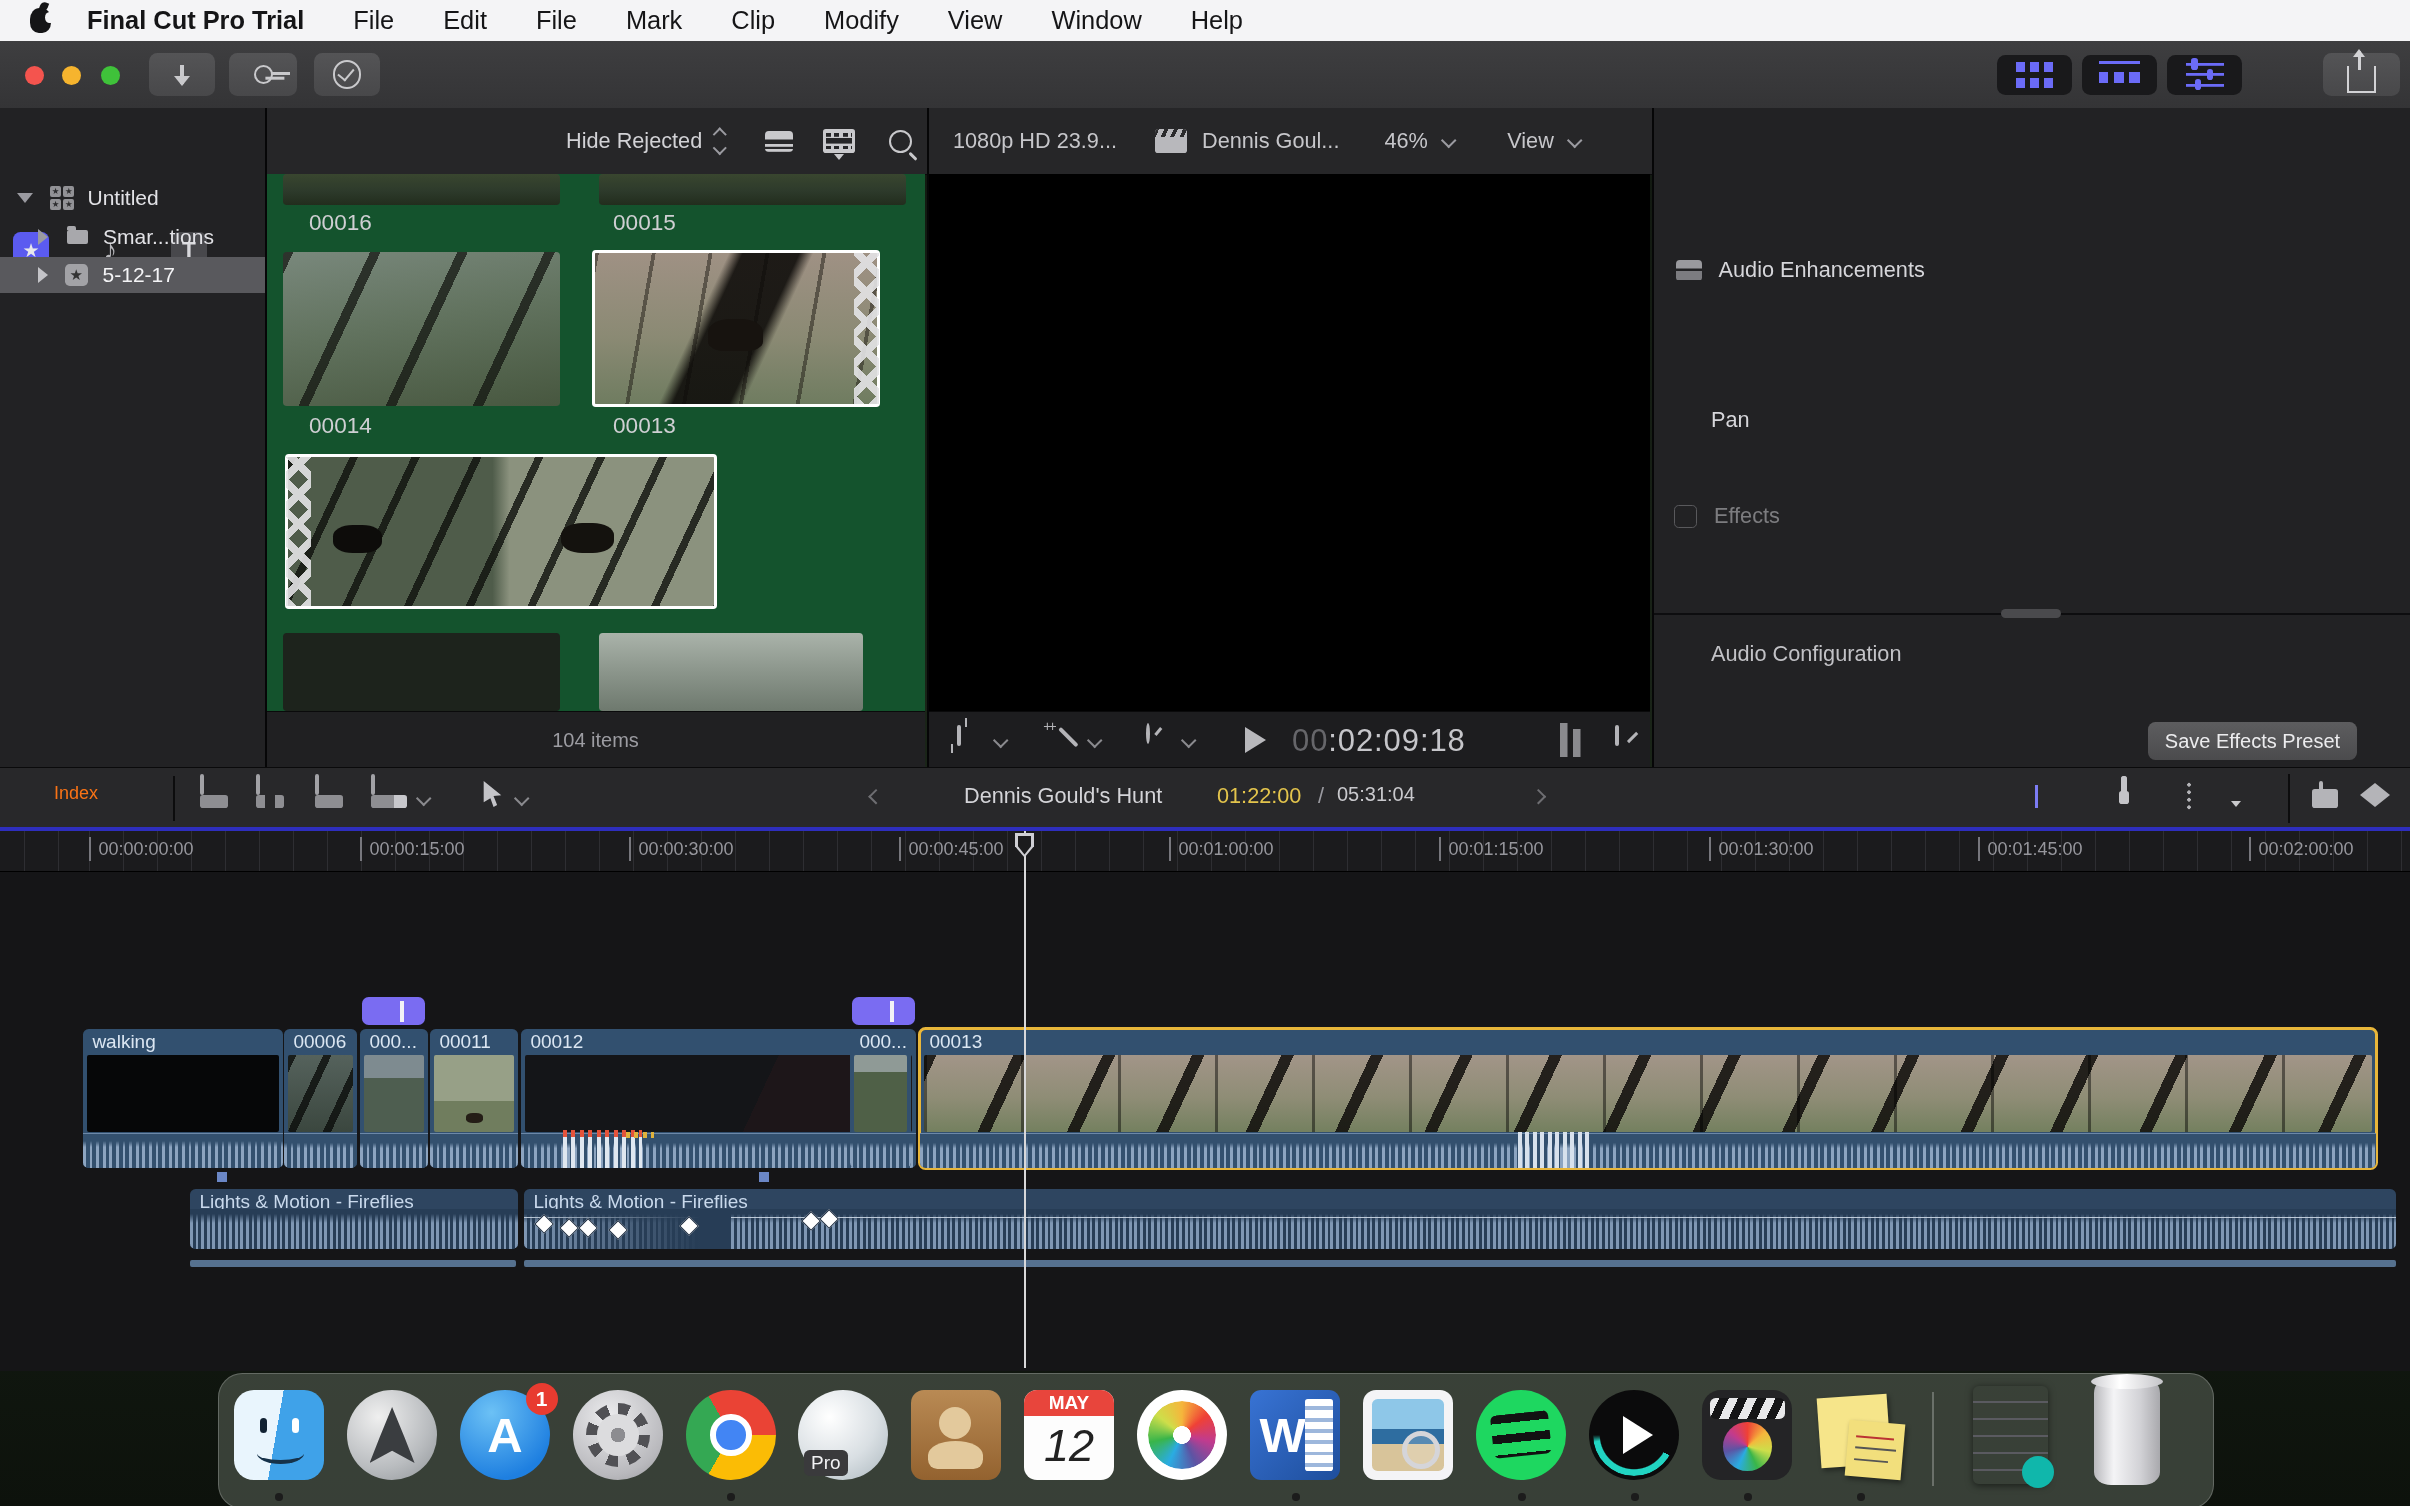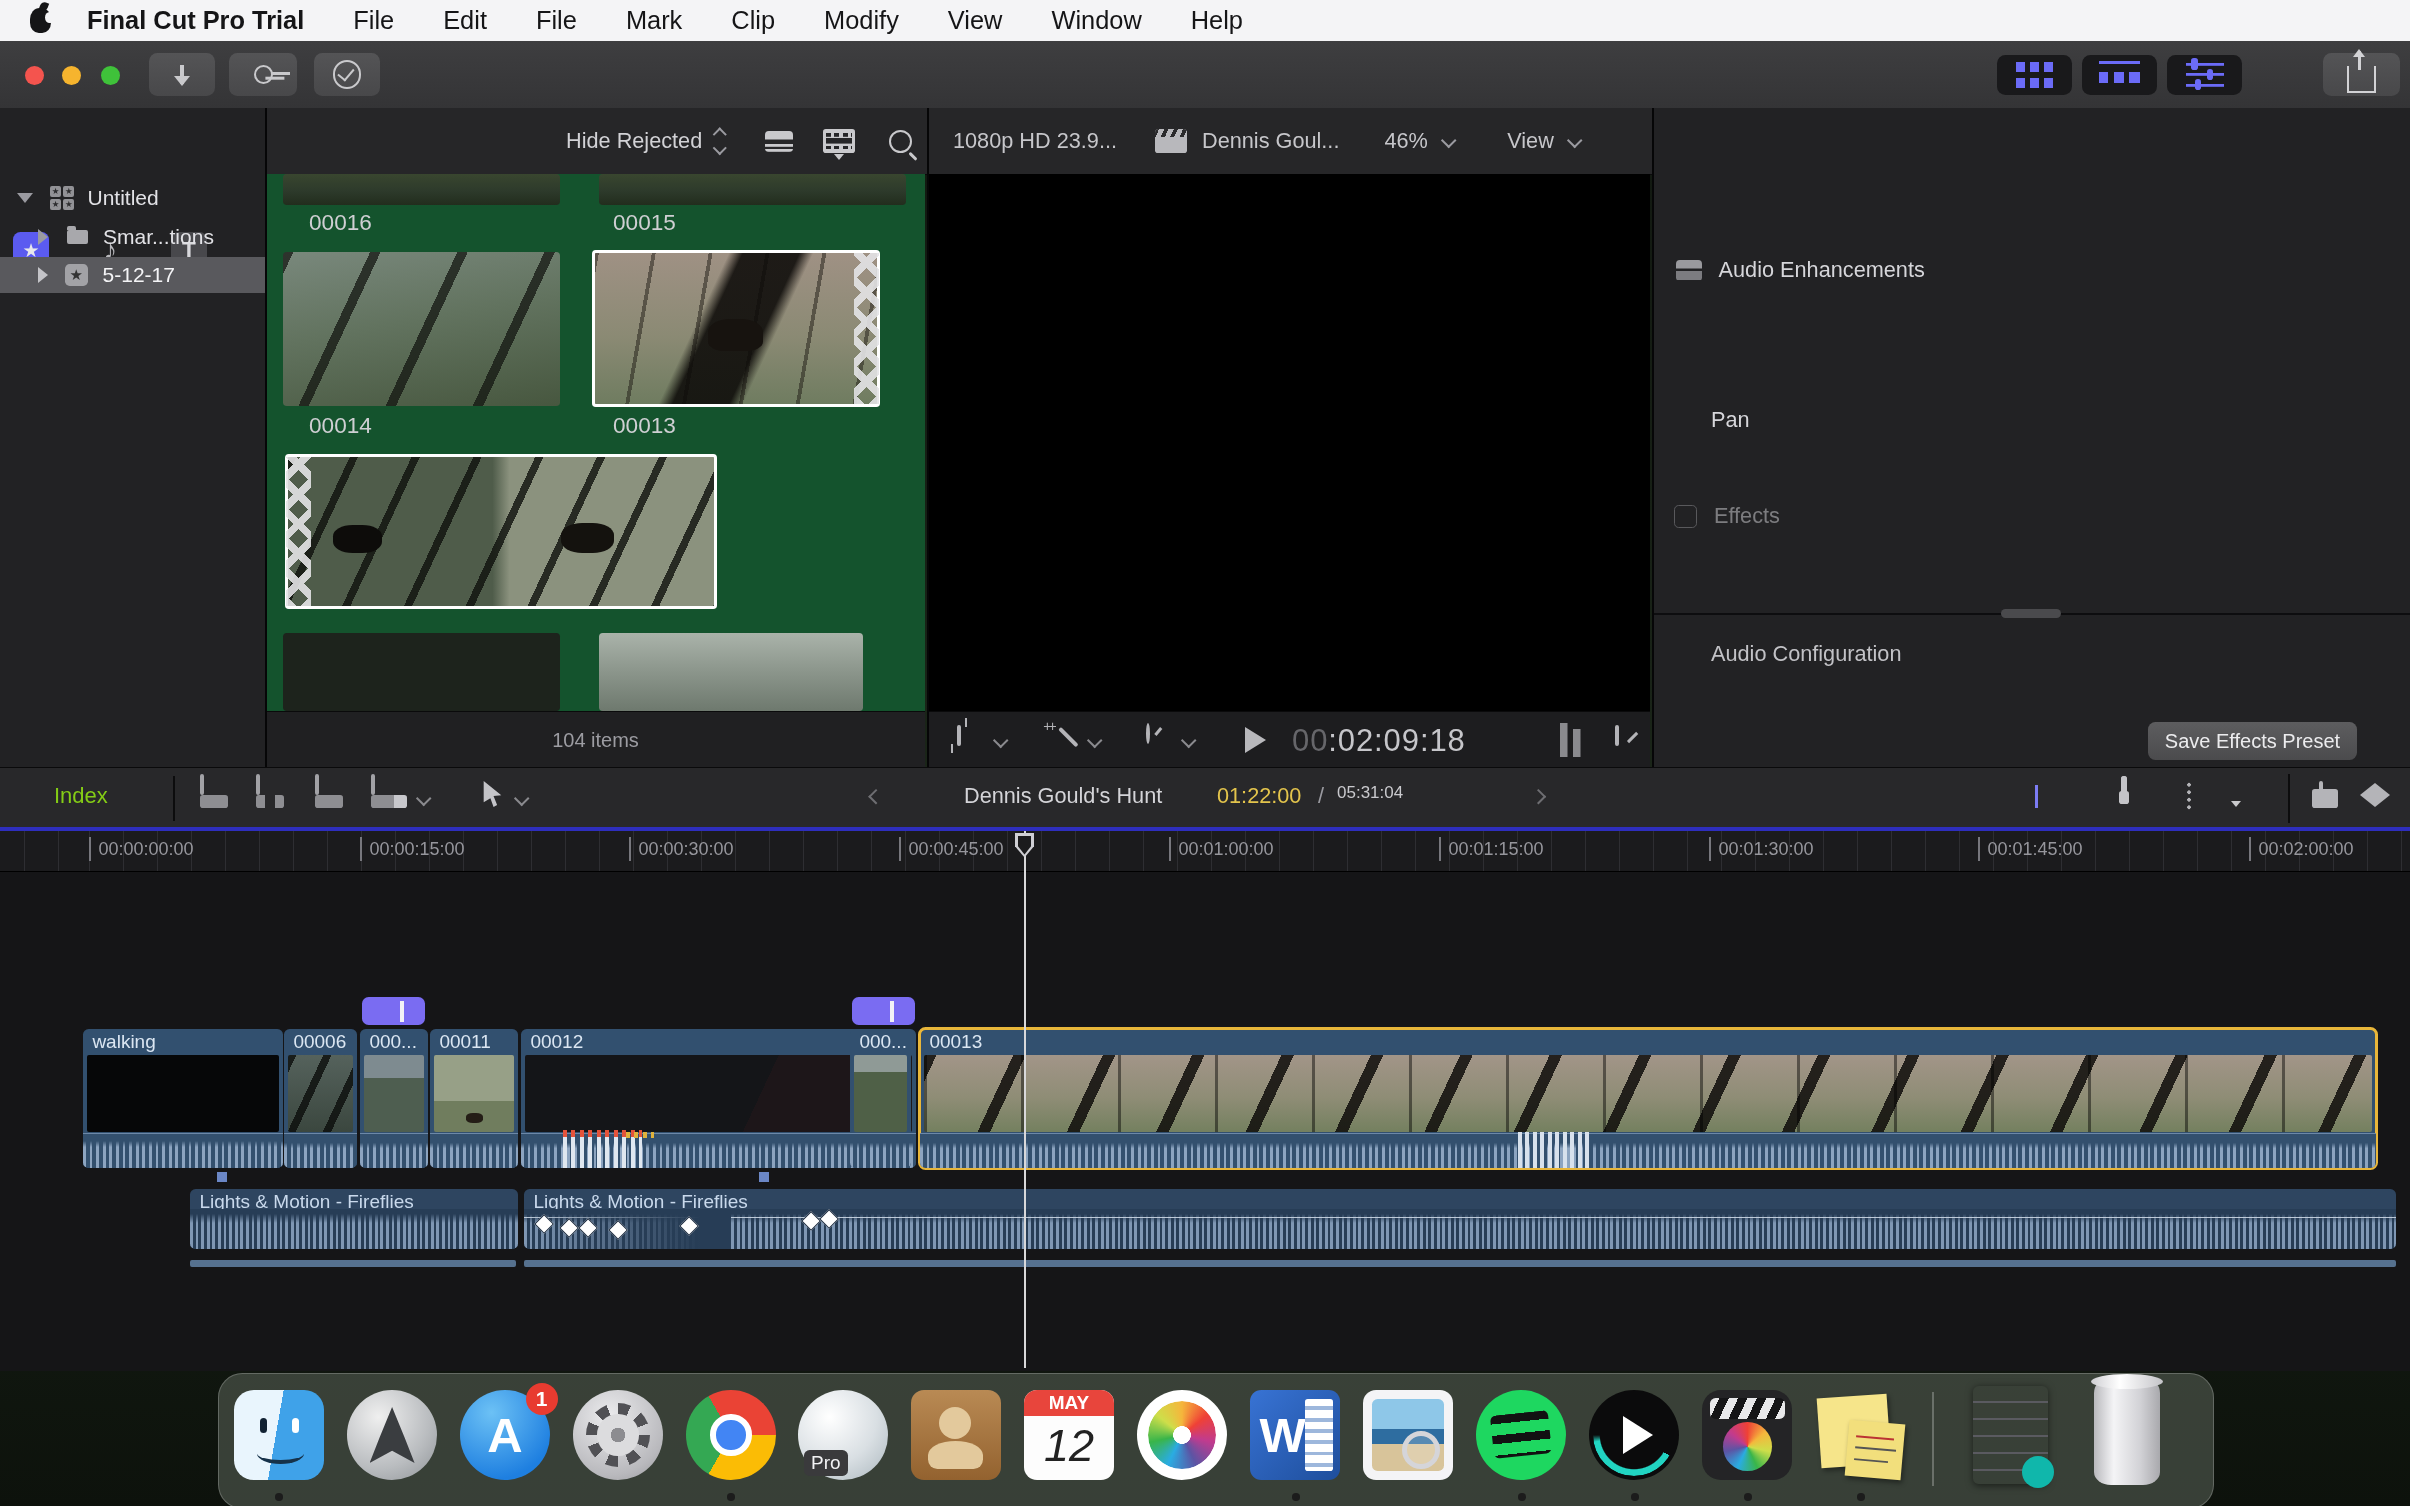--- a/index.html
+++ b/index.html
@@ -425,34 +425,34 @@
   <div class="abs savebtn" style="left:495px;top:614px;width:209px;height:38px;">
     <span>Save Effects Preset</span>
   </div>
 </div>
 
 <div class="abs vdivider" style="left:265px;height:659px;"></div>
 <div class="abs vdivider" style="left:927px;height:659px;"></div>
 <div class="abs vdivider" style="left:1652px;height:659px;"></div>
 
 <div class="abs ttool">
-  <span class="abs txt" style="left:54px;top:15px;color:#84cc16;font-size:22px;">Index</span>
+  <span class="abs txt" style="left:54px;top:15px;color:#f97316;font-size:18px;">Index</span>
   <div class="abs" style="left:173px;top:7.5px;width:1.9px;height:45px;background:#0c0c0d;"></div>
   <div class="abs" style="left:200px;top:7.5px;"><span class="tool-sq"></span><span class="tool-bar" style="display:block;"></span></div>
   <div class="abs" style="left:256px;top:7.5px;"><span class="tool-sq"></span><span class="tool-bar" style="display:block;background:linear-gradient(90deg,#8e8e92 0 9.4px,#28282a 9.4px 19px,#8e8e92 19px);"></span></div>
   <div class="abs" style="left:315px;top:7.5px;"><span class="tool-sq"></span><span class="tool-bar" style="display:block;"></span></div>
   <div class="abs" style="left:371px;top:7.5px;"><span class="tool-sq"></span><span class="tool-bar" style="display:block;width:36px;background:linear-gradient(90deg,#8e8e92 0 22.6px,#c8c8cc 22.6px);"></span></div>
   <span class="abs chev" style="left:418px;top:24.5px;border-color:#8a8a8e;"></span>
   <span class="abs pointer" style="left:482px;top:13px;"></span>
   <span class="abs chev" style="left:516px;top:24.5px;border-color:#8a8a8e;"></span>
   <span class="abs chev lft" style="left:870px;top:22.6px;border-color:#6e6e72;"></span>
   <span class="abs txt" style="left:964px;top:15px;color:#d4d4d8;font-size:21.7px;">Dennis Gould's Hunt</span>
   <span class="abs txt" style="left:1217px;top:15px;color:#e3c44c;font-size:21.7px;">01:22:00</span>
   <span class="abs txt" style="left:1318px;top:15px;color:#9a9aa0;font-size:21.7px;">/</span>
-  <span class="abs txt" style="left:1337px;top:15px;color:#c9c9cd;font-size:17px;">05:31:04</span>
+  <span class="abs txt" style="left:1337px;top:15px;color:#c9c9cd;font-size:20px;">05:31:04</span>
   <span class="abs chev rgt" style="left:1533px;top:22.6px;border-color:#6e6e72;"></span>
   <span class="abs ic-skim" style="left:2015px;top:17px;"></span>
   <span class="abs ic-askim" style="left:2070px;top:15px;"></span>
   <span class="abs ic-phones" style="left:2121px;top:11.3px;"></span>
   <span class="abs ic-snap" style="left:2162px;top:19px;"></span>
   <span class="abs ic-film" style="left:2230px;top:15px;background:#b4b4b8;"></span>
   <div class="abs" style="left:2288px;top:5.6px;width:1.9px;height:49px;background:#0c0c0d;"></div>
   <span class="abs ic-pip" style="left:2313px;top:15px;"></span>
   <span class="abs ic-bowtie" style="left:2365px;top:15px;"></span>
 </div>

